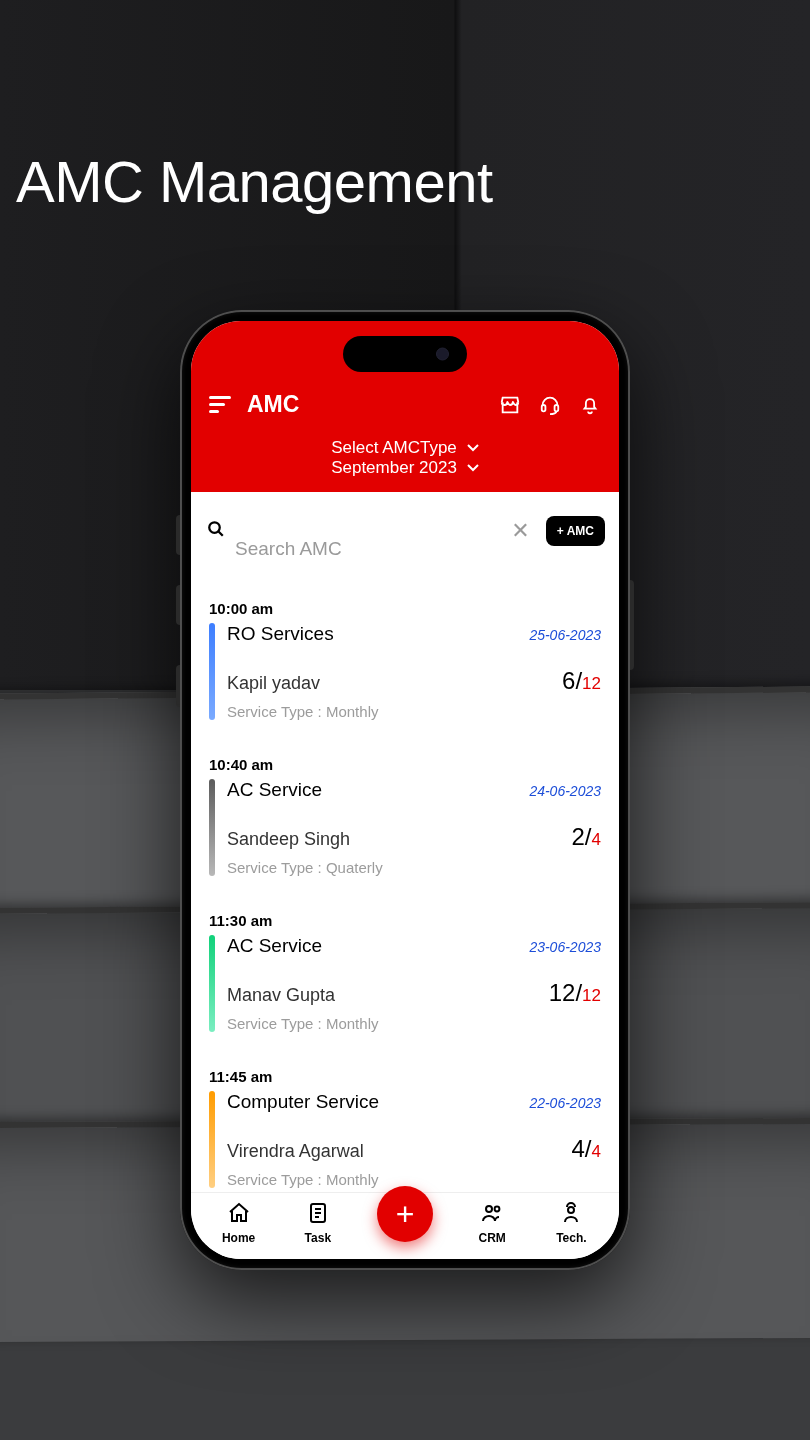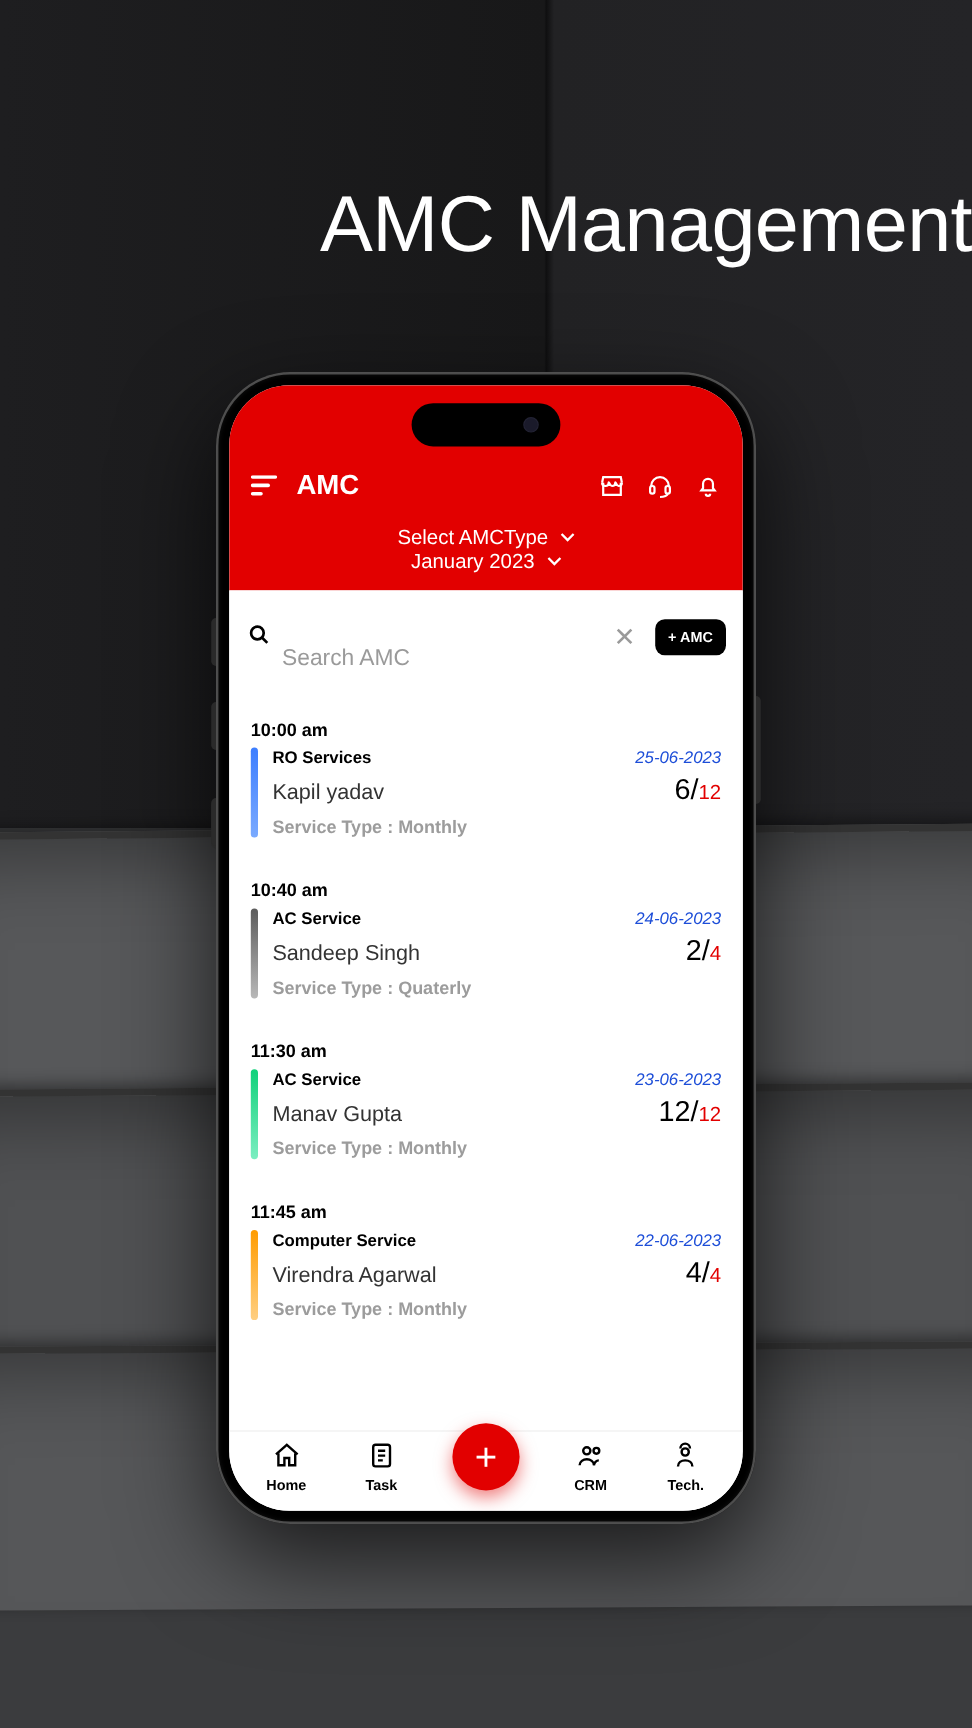--- a/index.html
+++ b/index.html
@@ -27,21 +27,21 @@
     position:absolute; left:-5%; right:-5%; height:220px;
     background:#57585a; border-top:6px solid #333;
     box-shadow: inset 0 40px 60px -20px rgba(0,0,0,0.35), 0 -4px 12px rgba(0,0,0,0.4);
   }
   .bg-step1 { top:0; transform:skewY(-0.5deg); }
   .bg-step2 { top:215px; transform:skewY(-0.4deg); background:#505153; }
   .bg-step3 { top:430px; transform:skewY(-0.3deg); background:#565759; }
 
   .promo-title {
     position: absolute; top: 148px; left: 16px; right: 0;
-    text-align: right; color: #fff; font-size: 66px; font-weight: 500;
+    text-align: left; color: #fff; font-size: 58px; font-weight: 500;
     letter-spacing: -0.5px;
   }
 
   
   .phone {
     position: absolute; left: 50%; top: 310px; transform: translateX(-50%);
     width: 450px; height: 960px;
     background: #000; border-radius: 62px;
     padding: 11px;
     box-shadow: 0 30px 80px rgba(0,0,0,0.7), inset 0 0 6px rgba(255,255,255,0.15), 0 0 0 2px #444 inset;
@@ -83,28 +83,28 @@
   .add-amc-btn { background:#000; color:#fff; border:none; border-radius:8px; padding:8px 11px; font-size:12px; font-weight:700; cursor:pointer;}
 
   
   .list { flex:1; overflow:hidden; background:#fff; padding:4px 0 0 0;}
   .item { padding:6px 18px 10px 18px; }
   .item-time { font-size:15px; font-weight:600; color:#000; margin-bottom:6px;margin-top:20px;}
   .item-body { display:flex; gap:12px; }
   .color-bar { width:6px; border-radius:6px; }
   .item-main { flex:1; }
   .row-a { display:flex; justify-content:space-between; align-items:baseline;}
-  .svc-name { font-size:14px; font-weight:700; color:#000;}
+  .svc-name { font-size:19px; font-weight:400; color:#000;}
   .svc-date { font-size:14px; font-style:italic; color:#1d4ed8;}
-  .row-b { display:flex; justify-content:space-between; align-items:baseline; margin-top:6px;}
+  .row-b { display:flex; justify-content:space-between; align-items:baseline; margin-top:22px;}
   .cust-name { font-size:18px; font-weight:500; color:#333;}
   .count { font-size:24px; font-weight:500; color:#000;}
   .count .slash{color:#000; font-weight:400;}
   .count .total{color:#e20000; font-size:17px;}
-  .svc-type { margin-top:8px; font-size:15px; color:#9c9c9c;font-weight:bold;}
+  .svc-type { margin-top:8px; font-size:15px; color:#9c9c9c;}
 
   
   .bottom-nav {
     display:flex; align-items:center; justify-content:space-around;
     padding:8px 8px 14px 8px; background:#fff; border-top:1px solid #eee;
   }
   .nav-item { display:flex; flex-direction:column; align-items:center; gap:3px; font-size:12px; font-weight:700; color:#000; cursor:pointer; flex:1;}
   .nav-item.fab-holder{flex:1.2;}
   .fab {
     width:56px; height:56px; background:#e20000; border-radius:50%;
@@ -167,21 +167,21 @@
       <div class="hdr-row2">
         <div class="amc-type-dd">
           <span>Select AMCType</span>
           <span class="chev-down">
             <svg width="12" height="8" viewBox="0 0 12 8" fill="none">
                 <path d="M1 1l5 5 5-5" stroke="#fff" stroke-width="2"></path>
               </svg>
           </span>
         </div>
         <div class="month-dd">
-          <span>January 2023</span>
+          <span>September 2023</span>
           <span class="chev-down">
             <svg width="12" height="8" viewBox="0 0 12 8" fill="none">
                 <path d="M1 1l5 5 5-5" stroke="#fff" stroke-width="2"></path>
               </svg>
           </span>
         </div>
       </div>
     </div>
 
     <div class="search-row">

